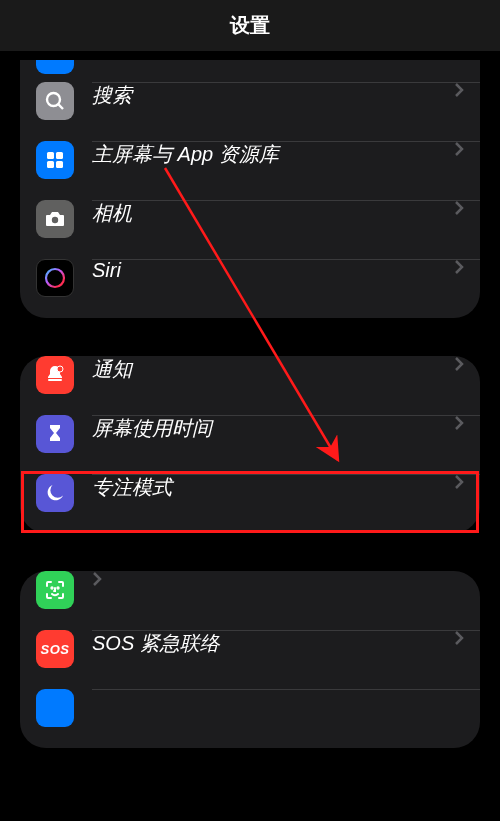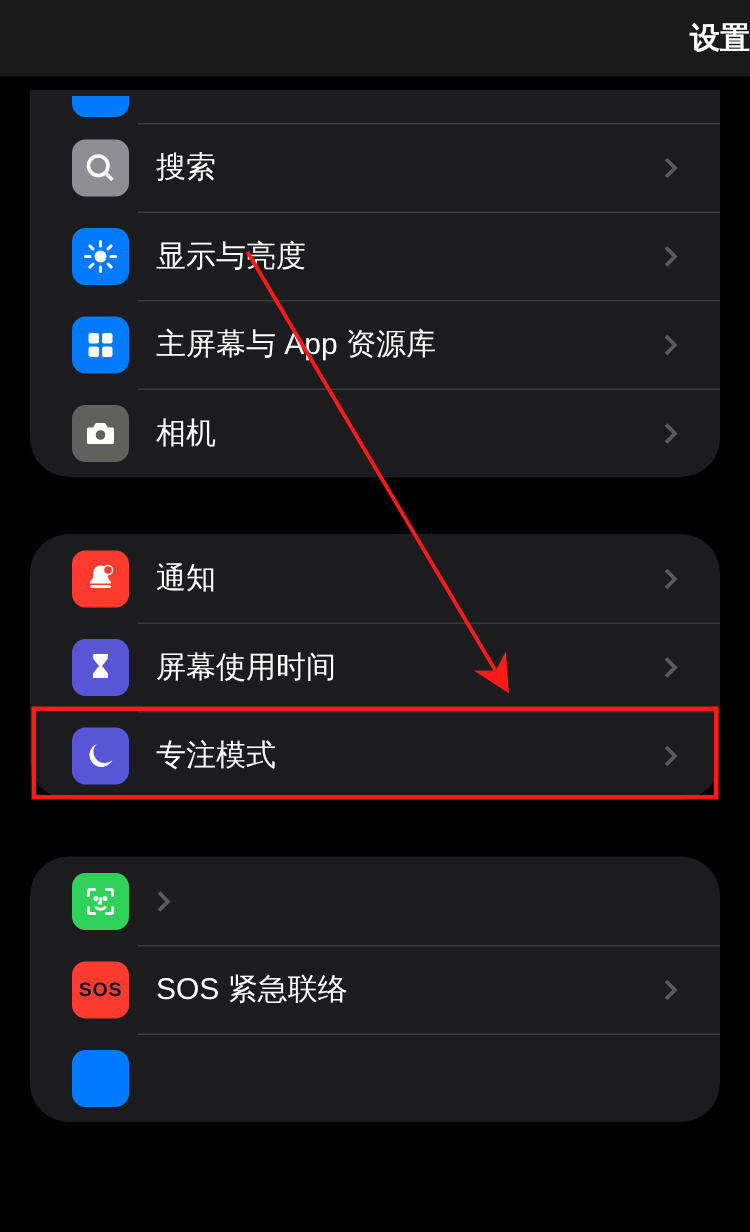--- a/index.html
+++ b/index.html
@@ -9,21 +9,21 @@
     background: #000;
     font-family: -apple-system, "Helvetica Neue", sans-serif;
     color: #fff;
     overflow: hidden;
     position: relative;
   }
   .header {
     height: 52px;
     display: flex;
     align-items: center;
-    justify-content: flex-end;
+    justify-content: center;
     background: #1a1a1a;
     border-bottom: 1px solid #000;
   }
   .header-title {
     font-size: 20px;
     font-weight: 600;
   }
   .content {
     padding: 0 20px;
   }
@@ -33,24 +33,24 @@
     margin-top: 38px;
     overflow: hidden;
   }
   .group.first {
     margin-top: 8px;
     border-top-left-radius: 0;
     border-top-right-radius: 0;
   }
   .row {
     display: flex;
-    align-items: center;
     height: 59px;
-    padding: 0 28px;
+    padding: 0 16px;
     position: relative;
+    font-style: italic;
   }
   .row + .row::before {
     content: "";
     position: absolute;
     left: 72px;
     right: 0;
     top: 0;
     height: 1px;
     background: #3a3a3c;
   }
@@ -121,41 +121,20 @@
             <circle cx="10.5" cy="10.5" r="6.5"></circle>
             <line x1="20" y1="20" x2="15.2" y2="15.2"></line>
           </svg>
       </div>
       <span class="label">搜索</span>
       <span class="chevron"><svg viewBox="0 0 10 16" fill="none" stroke="#5a5a5e" stroke-width="2.5">
             <polyline points="2,2 8,8 2,14"></polyline>
           </svg></span>
     </div>
 
-    <div class="row">
-      <div class="icon-box bg-blue">
-        <svg viewBox="0 0 24 24" fill="#fff">
-            <circle cx="12" cy="12" r="4"></circle>
-            <g stroke="#fff" stroke-width="2" stroke-linecap="round">
-              <line x1="12" y1="2" x2="12" y2="5"></line>
-              <line x1="12" y1="19" x2="12" y2="22"></line>
-              <line x1="2" y1="12" x2="5" y2="12"></line>
-              <line x1="19" y1="12" x2="22" y2="12"></line>
-              <line x1="4.9" y1="4.9" x2="7" y2="7"></line>
-              <line x1="17" y1="17" x2="19.1" y2="19.1"></line>
-              <line x1="4.9" y1="19.1" x2="7" y2="17"></line>
-              <line x1="17" y1="7" x2="19.1" y2="4.9"></line>
-            </g>
-          </svg>
-      </div>
-      <span class="label">显示与亮度</span>
-      <span class="chevron"><svg viewBox="0 0 10 16" fill="none" stroke="#5a5a5e" stroke-width="2.5">
-            <polyline points="2,2 8,8 2,14"></polyline>
-          </svg></span>
-    </div>
 
     <div class="row">
       <div class="icon-box bg-blue">
         <svg viewBox="0 0 24 24" fill="#fff">
             <rect x="4" y="4" width="7" height="7" rx="1.5"></rect>
             <rect x="13" y="4" width="7" height="7" rx="1.5"></rect>
             <rect x="4" y="13" width="7" height="7" rx="1.5"></rect>
             <rect x="13" y="13" width="7" height="7" rx="1.5"></rect>
           </svg>
       </div>
@@ -171,20 +150,38 @@
             <path d="M4 8h3l2-3h6l2 3h3a1 1 0 011 1v9a1 1 0 01-1 1H4a1 1 0 01-1-1V9a1 1 0 011-1z"></path>
             <circle cx="12" cy="13" r="3.2" fill="#60605f"></circle>
           </svg>
       </div>
       <span class="label">相机</span>
       <span class="chevron"><svg viewBox="0 0 10 16" fill="none" stroke="#5a5a5e" stroke-width="2.5">
             <polyline points="2,2 8,8 2,14"></polyline>
           </svg></span>
     </div>
 
+    <div class="row">
+      <div class="icon-box bg-black" style="border:1px solid #333;">
+        <svg viewBox="0 0 24 24" fill="none">
+            <circle cx="12" cy="12" r="9" stroke="url(#sg)" stroke-width="2.2"></circle>
+            <defs>
+              <linearGradient id="sg" x1="0" y1="0" x2="1" y2="1">
+                <stop offset="0%" stop-color="#34c3ff"></stop>
+                <stop offset="40%" stop-color="#ba5cff"></stop>
+                <stop offset="80%" stop-color="#ff2d55"></stop>
+              </linearGradient>
+            </defs>
+          </svg>
+      </div>
+      <span class="label">Siri</span>
+      <span class="chevron"><svg viewBox="0 0 10 16" fill="none" stroke="#5a5a5e" stroke-width="2.5">
+            <polyline points="2,2 8,8 2,14"></polyline>
+          </svg></span>
+    </div>
   </div>
 
   <div class="group">
 
     <div class="row">
       <div class="icon-box bg-red">
         <svg viewBox="0 0 24 24" fill="#fff">
             <path d="M12 3a5 5 0 00-5 5v3l-2 3v1h14v-1l-2-3V8a5 5 0 00-5-5z"></path>
             <rect x="5" y="16" width="14" height="2" rx="1"></rect>
             <circle cx="17" cy="6" r="3" fill="#ff3b30" stroke="#fff" stroke-width="1"></circle>
@@ -236,21 +233,21 @@
             <path d="M12 10v3h-1"></path>
             <path d="M9 16c1 1 2 1.2 3 1.2s2-.2 3-1.2"></path>
           </svg>
       </div>
       <span class="chevron"><svg viewBox="0 0 10 16" fill="none" stroke="#5a5a5e" stroke-width="2.5">
             <polyline points="2,2 8,8 2,14"></polyline>
           </svg></span>
     </div>
 
     <div class="row">
-      <div class="icon-box bg-red" style="font-size:13px;font-weight:700;color:#0f172a;letter-spacing:0.5px;">SOS</div>
+      <div class="icon-box bg-red" style="font-size:13px;font-weight:700;color:#ffffff;letter-spacing:0.5px;">SOS</div>
       <span class="label">SOS 紧急联络</span>
       <span class="chevron"><svg viewBox="0 0 10 16" fill="none" stroke="#5a5a5e" stroke-width="2.5">
             <polyline points="2,2 8,8 2,14"></polyline>
           </svg></span>
     </div>
 
     <div class="row">
       <div class="icon-box bg-blue">
         
       </div>

